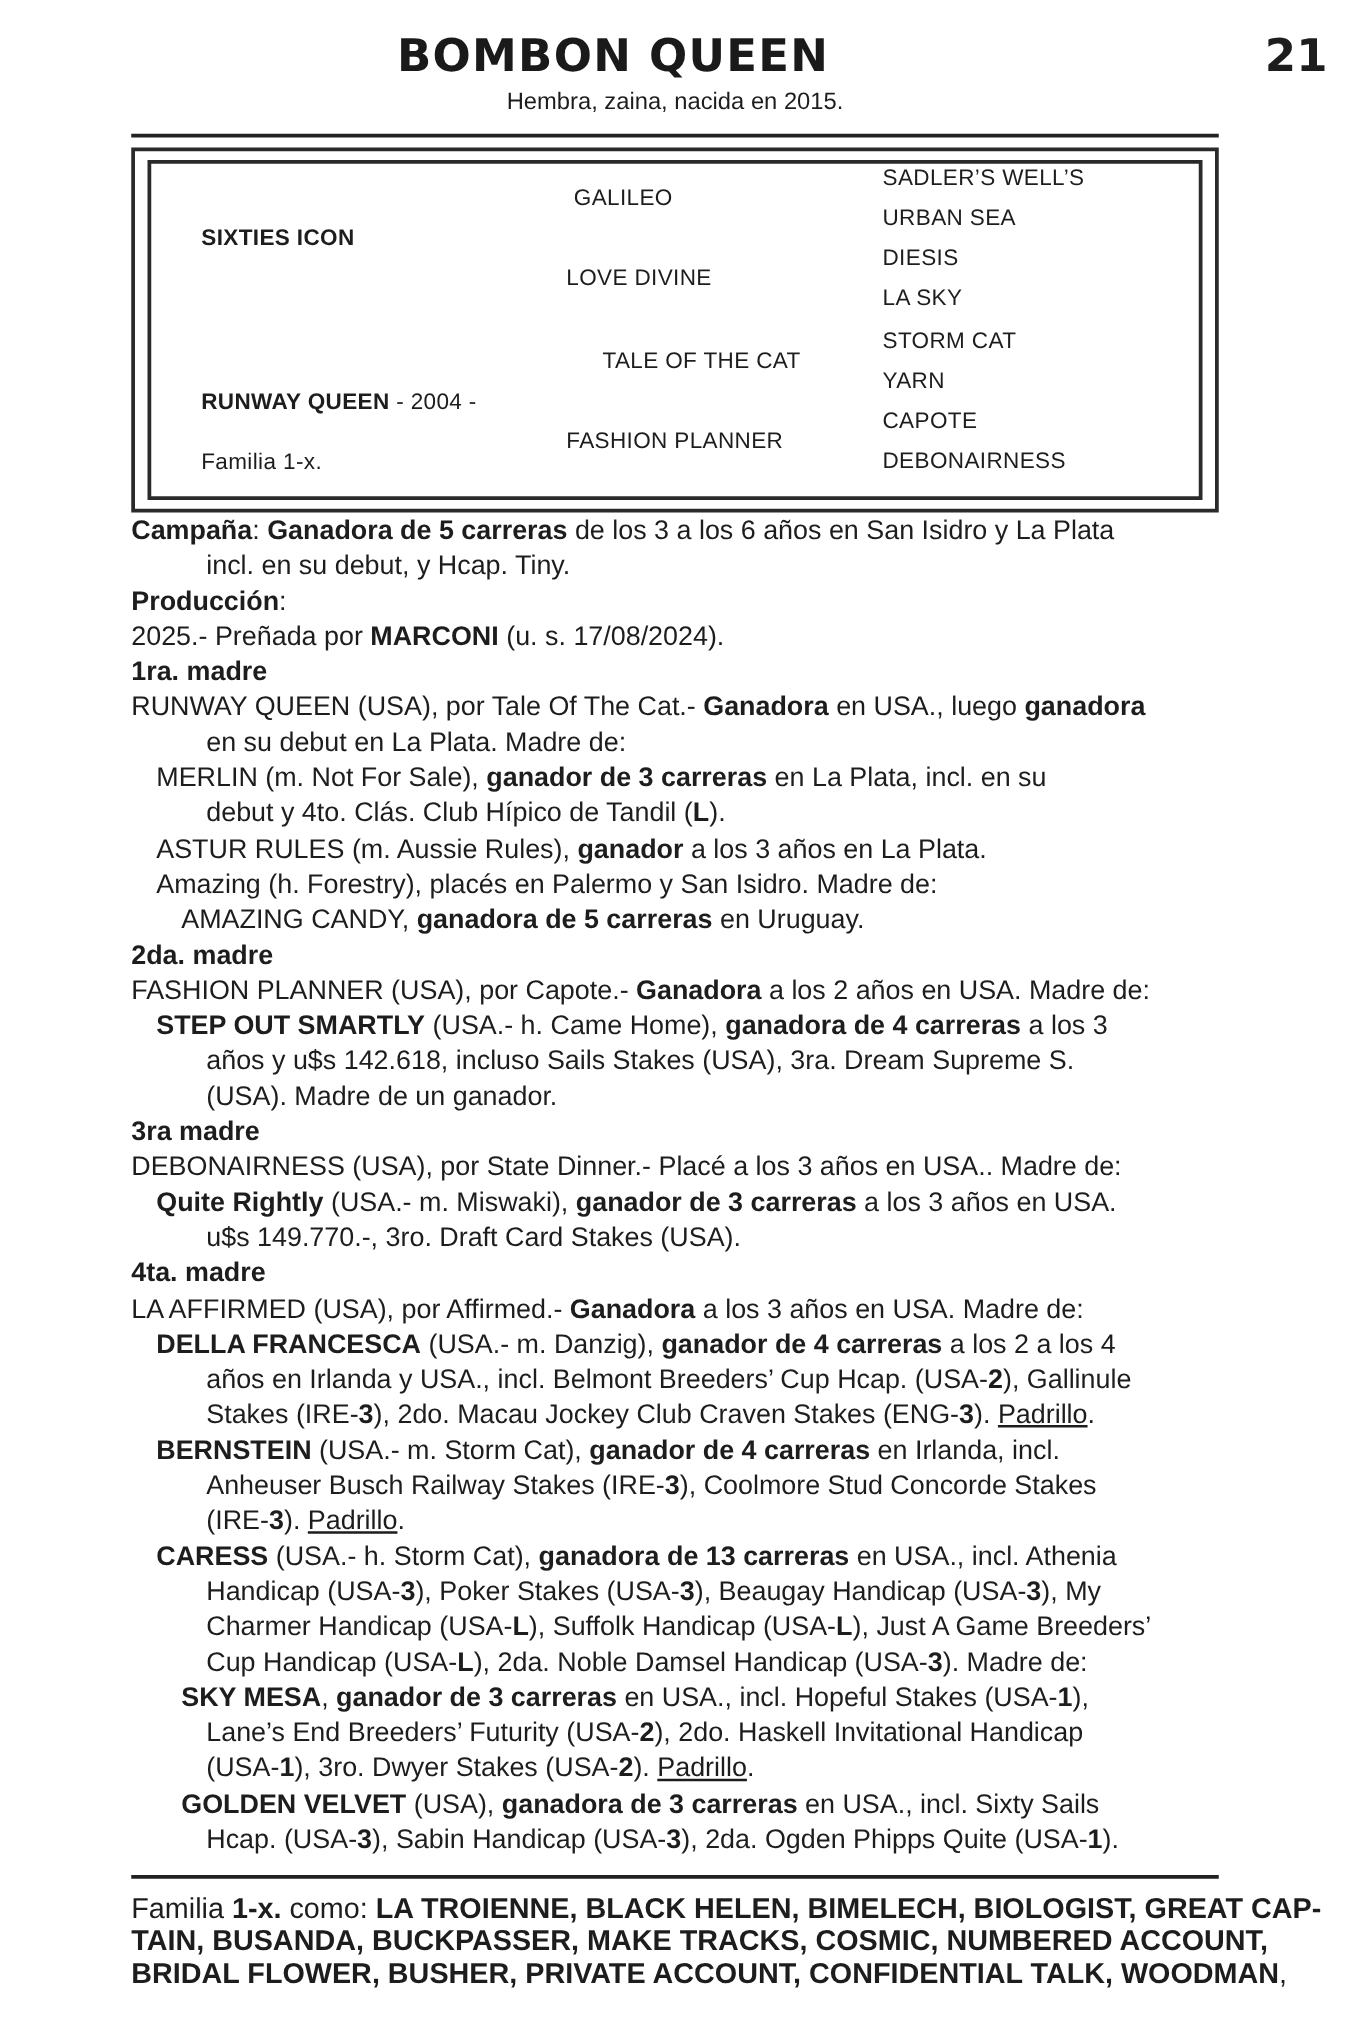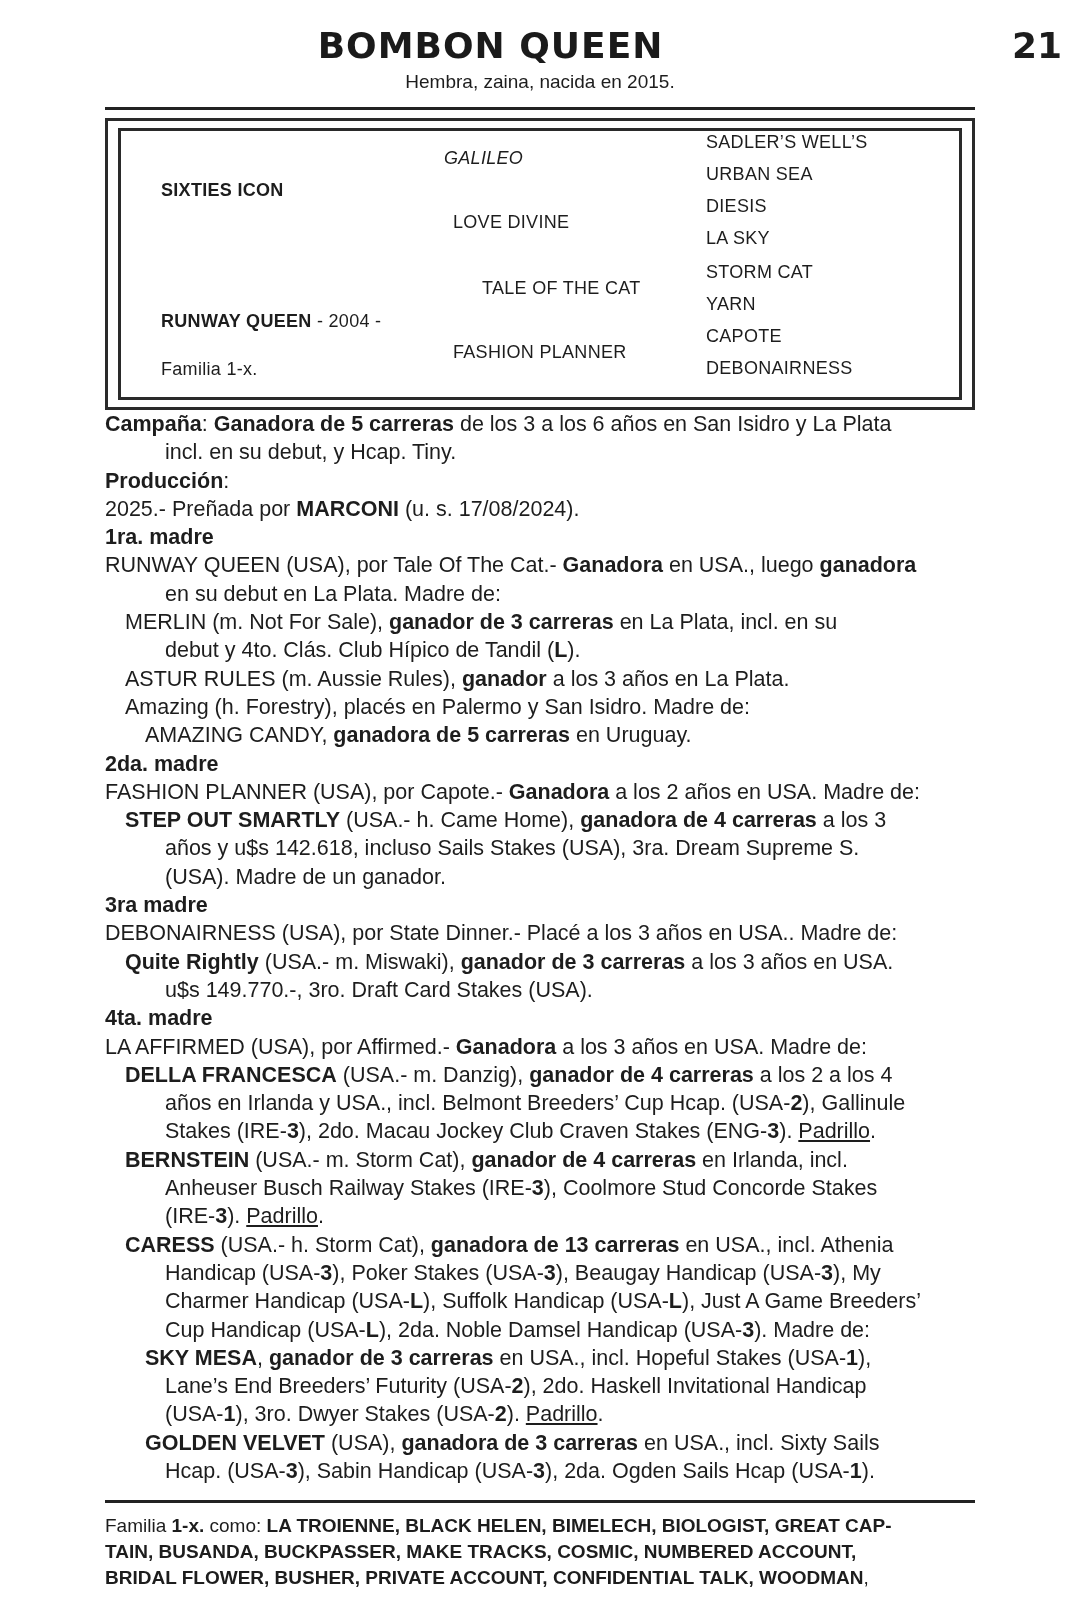--- a/index.html
+++ b/index.html
@@ -29,39 +29,39 @@
 
   .body { position: absolute; left: 105px; top: 410px; width: 880px; font-size: 21.5px; line-height: 28.3px; }
   .ln { white-space: nowrap; }
   .i0 { padding-left: 0; }
   .i1 { padding-left: 20px; }
   .i2 { padding-left: 40px; }
   .i3 { padding-left: 60px; }
   b { font-weight: bold; }
   u { text-decoration: underline; }
   .rule-bottom { position: absolute; left: 105px; width: 870px; top: 1500px; height: 3px; background: #222; }
-  .familia { position: absolute; left: 105px; top: 1513px; width: 870px; font-size: 19px; line-height: 26px; text-align: justify; }
+  .familia { position: absolute; left: 105px; top: 1513px; width: 870px; font-size: 23px; line-height: 26px; text-align: justify; }
   .familia .ln { white-space: nowrap; }
 </style>
 </head>
 <body>
 
 <div class="title">BOMBON QUEEN</div>
 <div class="page-num">21</div>
 <div class="subtitle">Hembra, zaina, nacida en 2015.</div>
 <div class="rule-top"></div>
 
 <div class="ped-outer"></div>
 <div class="ped-inner"></div>
 
 <div class="ped sire" style="left:161px; top:181px;">SIXTIES ICON</div>
 <div class="ped dam" style="left:161px; top:312px;"><span>RUNWAY QUEEN</span><span class="reg"> - 2004 -</span></div>
 <div class="ped" style="left:161px; top:360px;">Familia 1-x.</div>
 
-<div class="ped" style="left:444px; top:149px;font-style:italic;">GALILEO</div>
+<div class="ped" style="left:459px; top:149px;">GALILEO</div>
 <div class="ped" style="left:453px; top:213px;text-align:right;">LOVE DIVINE</div>
 <div class="ped" style="left:453px; top:279px;margin-left:29px;">TALE OF THE CAT</div>
 <div class="ped" style="left:453px; top:343px;">FASHION PLANNER</div>
 
 <div class="ped" style="left:706px; top:133px;">SADLER’S WELL’S</div>
 <div class="ped" style="left:706px; top:165px;">URBAN SEA</div>
 <div class="ped" style="left:706px; top:197px;">DIESIS</div>
 <div class="ped" style="left:706px; top:229px;">LA SKY</div>
 <div class="ped" style="left:706px; top:263px;">STORM CAT</div>
 <div class="ped" style="left:706px; top:295px;">YARN</div>
@@ -99,21 +99,21 @@
     <div class="ln i3"><span>Anheuser Busch Railway Stakes (IRE-</span><b>3</b><span>), Coolmore Stud Concorde Stakes</span></div>
     <div class="ln i3"><span>(IRE-</span><b>3</b><span>). </span><u>Padrillo</u><span>.</span></div>
     <div class="ln i1"><b>CARESS</b><span> (USA.- h. Storm Cat), </span><b>ganadora de 13 carreras</b><span> en USA., incl. Athenia</span></div>
     <div class="ln i3"><span>Handicap (USA-</span><b>3</b><span>), Poker Stakes (USA-</span><b>3</b><span>), Beaugay Handicap (USA-</span><b>3</b><span>), My</span></div>
     <div class="ln i3"><span>Charmer Handicap (USA-</span><b>L</b><span>), Suffolk Handicap (USA-</span><b>L</b><span>), Just A Game Breeders’</span></div>
     <div class="ln i3"><span>Cup Handicap (USA-</span><b>L</b><span>), 2da. Noble Damsel Handicap (USA-</span><b>3</b><span>). Madre de:</span></div>
     <div class="ln i2"><b>SKY MESA</b><span>, </span><b>ganador de 3 carreras</b><span> en USA., incl. Hopeful Stakes (USA-</span><b>1</b><span>),</span></div>
     <div class="ln i3"><span>Lane’s End Breeders’ Futurity (USA-</span><b>2</b><span>), 2do. Haskell Invitational Handicap</span></div>
     <div class="ln i3"><span>(USA-</span><b>1</b><span>), 3ro. Dwyer Stakes (USA-</span><b>2</b><span>). </span><u>Padrillo</u><span>.</span></div>
     <div class="ln i2"><b>GOLDEN VELVET</b><span> (USA), </span><b>ganadora de 3 carreras</b><span> en USA., incl. Sixty Sails</span></div>
-    <div class="ln i3"><span>Hcap. (USA-</span><b>3</b><span>), Sabin Handicap (USA-</span><b>3</b><span>), 2da. Ogden Sails Hcap (USA-</span><b>1</b><span>).</span></div>
+    <div class="ln i3"><span>Hcap. (USA-</span><b>3</b><span>), Sabin Handicap (USA-</span><b>3</b><span>), 2da. Ogden Phipps Quite (USA-</span><b>1</b><span>).</span></div>
   </div>
 
 <div class="rule-bottom"></div>
 <div class="familia" id="familia-text">
     <div class="ln i0"><span>Familia </span><b>1-x.</b><span> como: </span><b>LA TROIENNE, BLACK HELEN, BIMELECH, BIOLOGIST, GREAT CAP-</b></div>
     <div class="ln i0"><b>TAIN, BUSANDA, BUCKPASSER, MAKE TRACKS, COSMIC, NUMBERED ACCOUNT,</b></div>
     <div class="ln i0"><b>BRIDAL FLOWER, BUSHER, PRIVATE ACCOUNT, CONFIDENTIAL TALK, WOODMAN</b><span>,</span></div>
   </div>
 
 </body></html>

